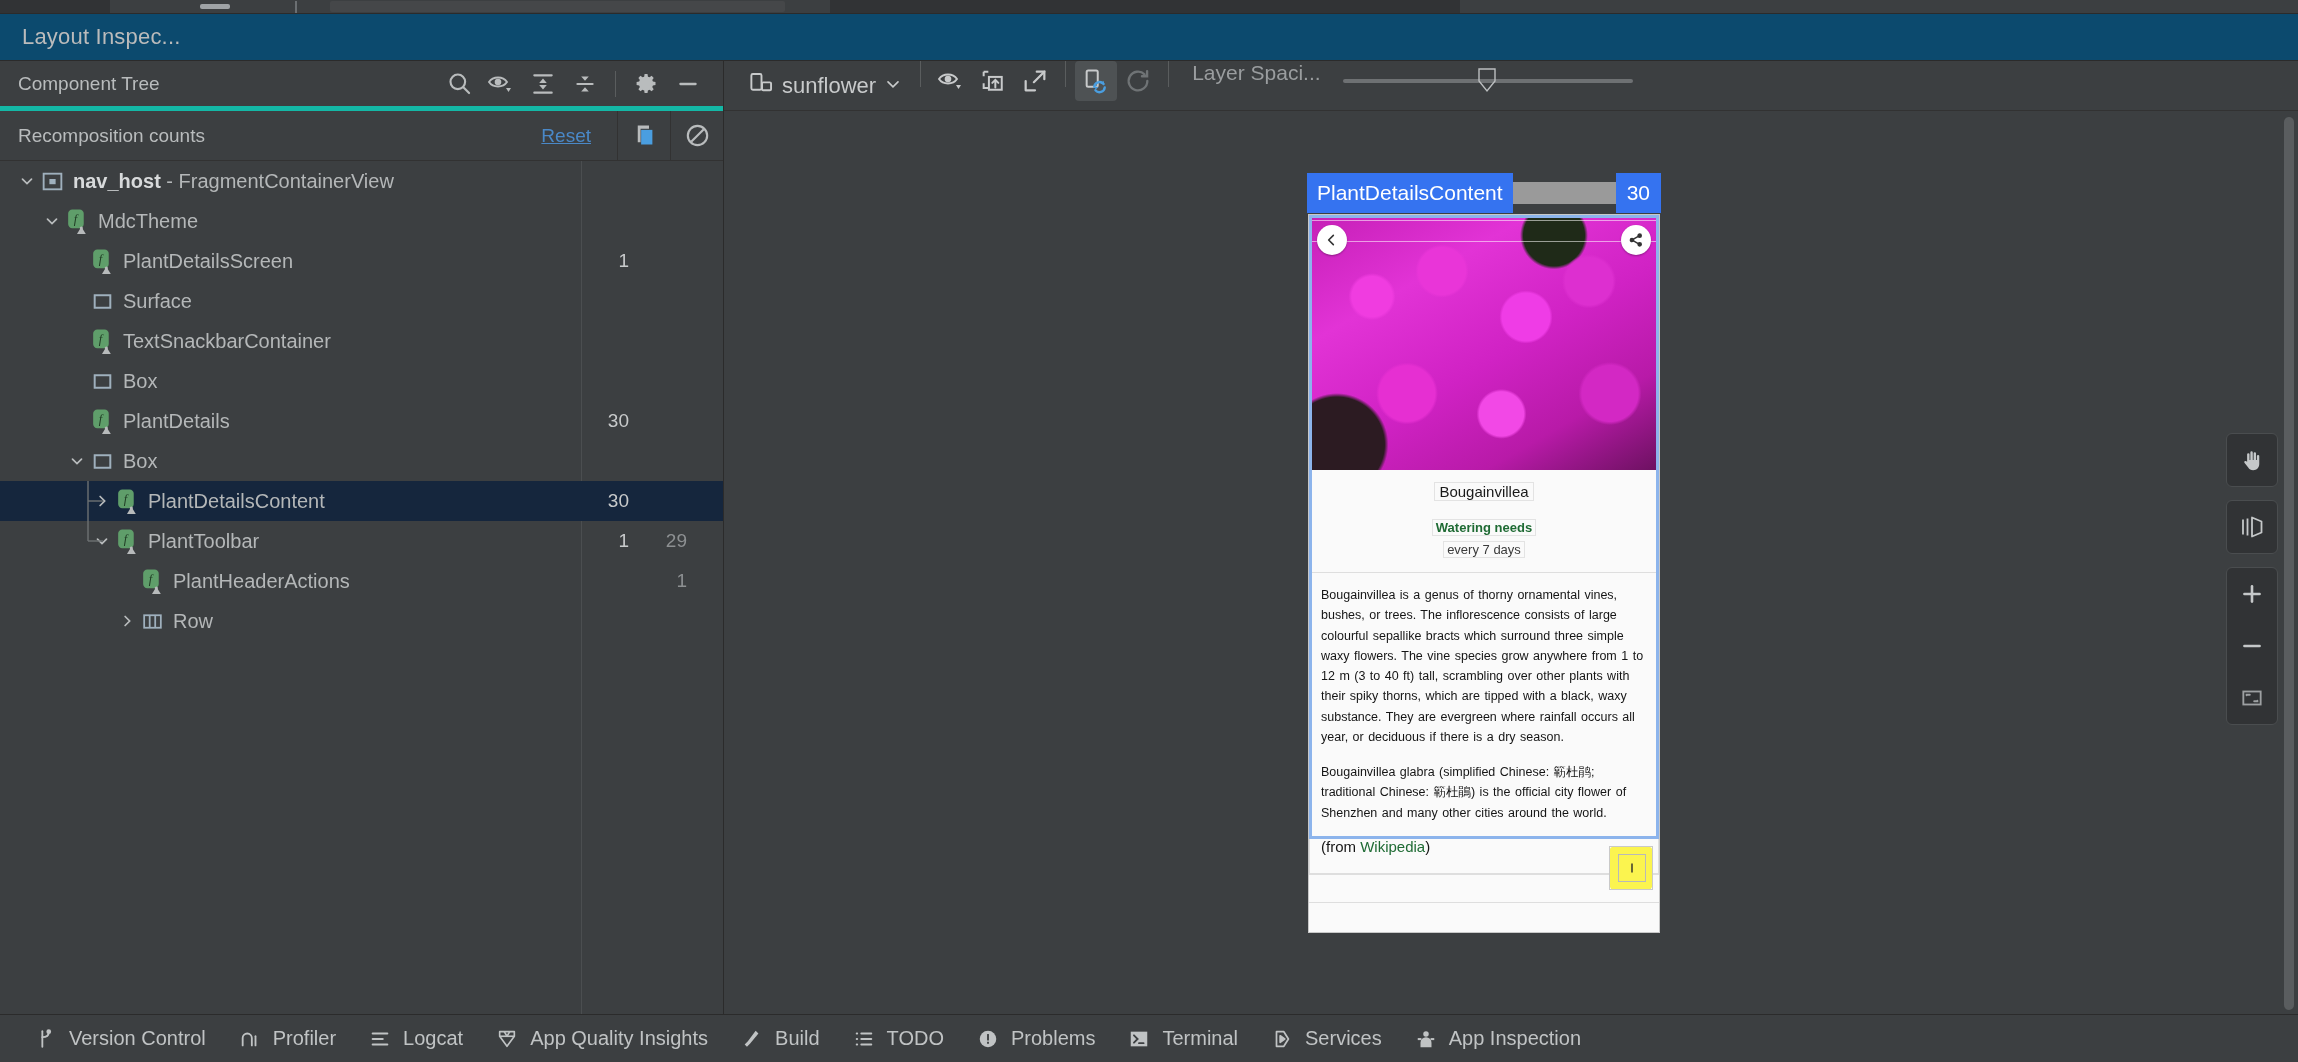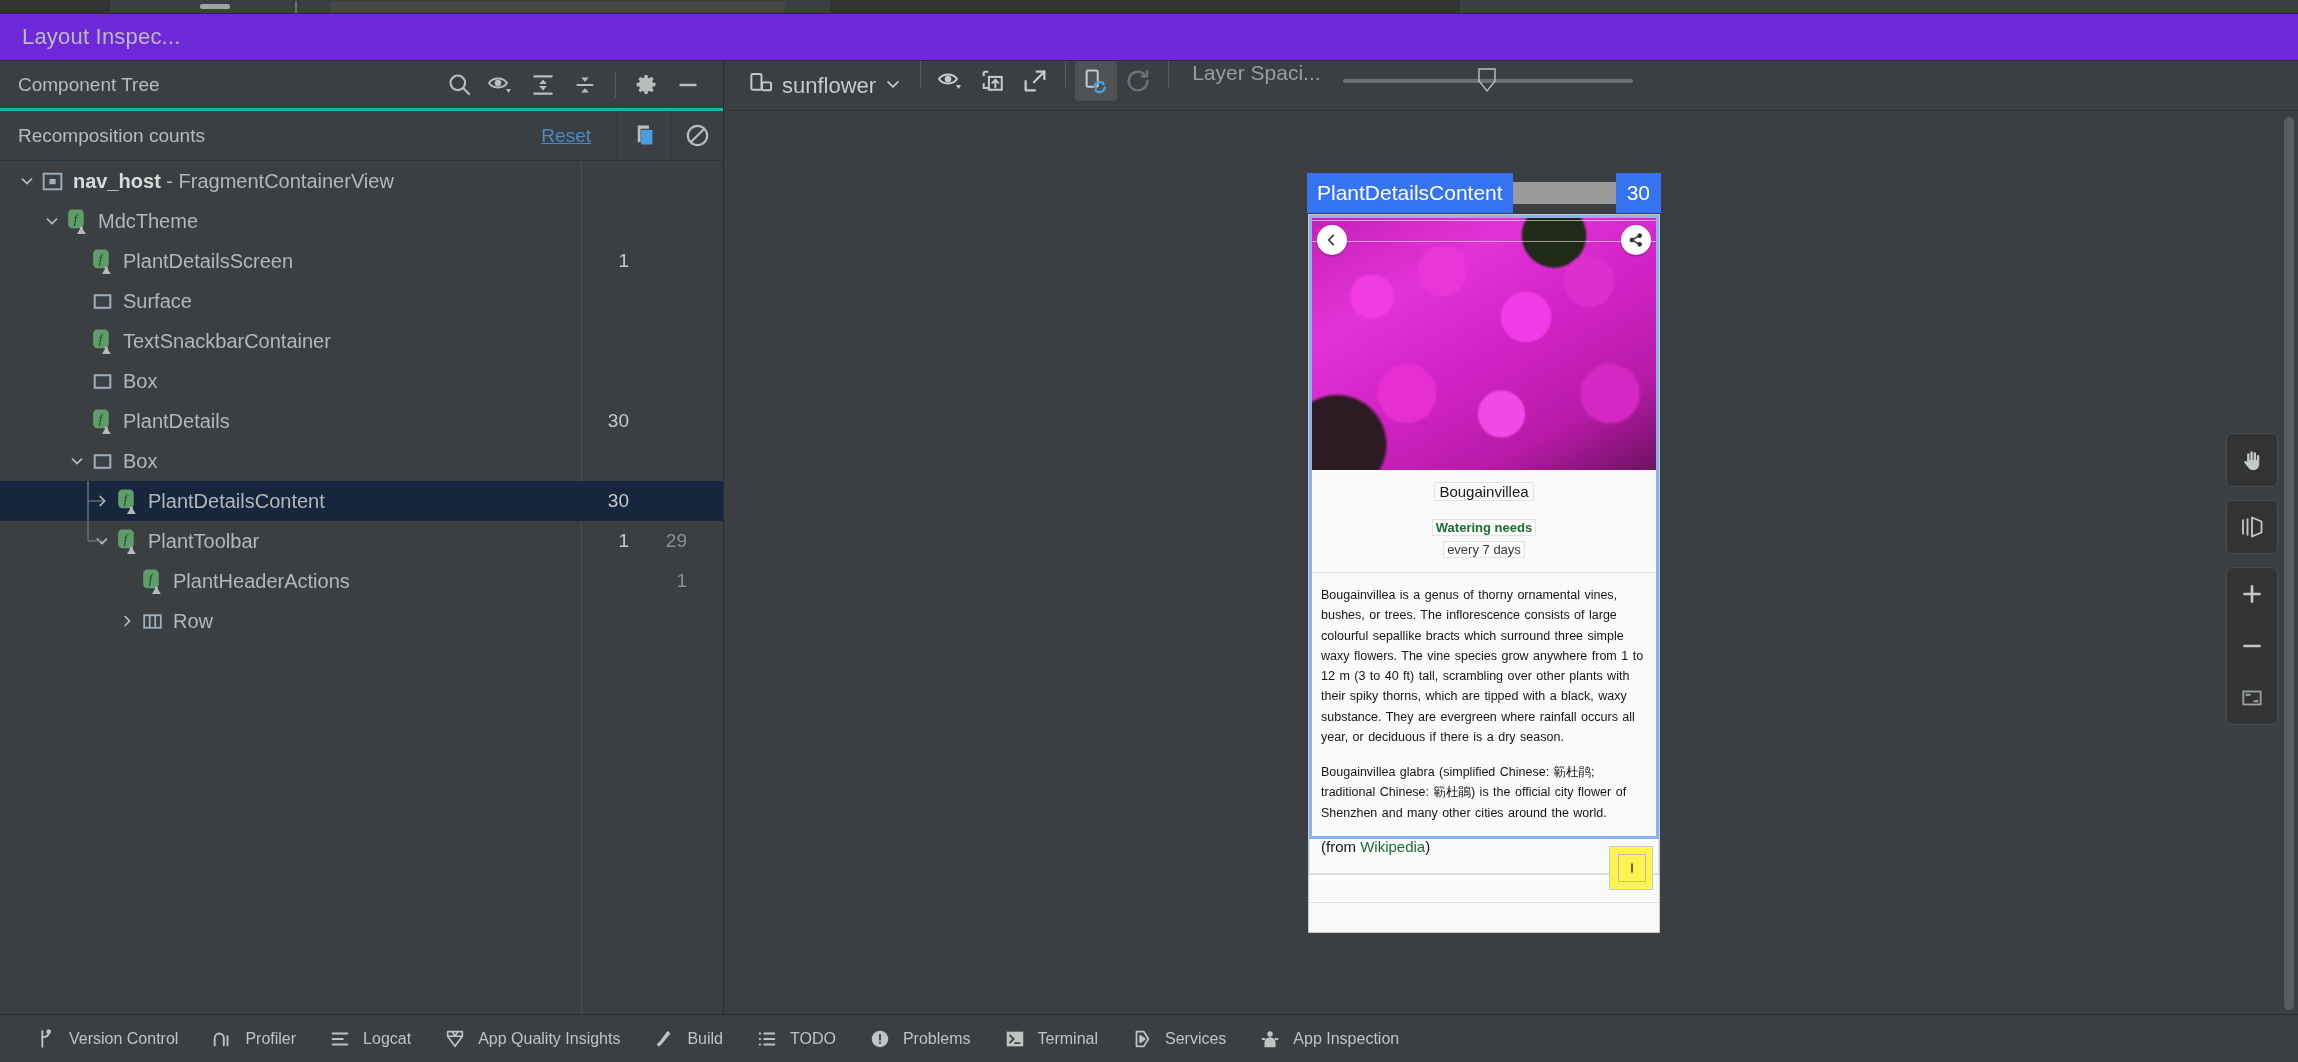--- a/index.html
+++ b/index.html
@@ -32,42 +32,42 @@
   }
   .sliver-tick { position: absolute; top: 1px; width: 2px; height: 12px; background: #6b6f72; }
   .sliver-field {
     position: absolute; top: 1px; height: 11px;
     background: #454749; border-radius: 2px;
   }
 
   
   .tw-header {
     height: 47px; flex: 0 0 auto;
-    background: #6d28d9;
+    background: #0c4a6e;
     display: flex; align-items: center;
     padding-left: 22px;
     border-bottom: 1px solid #2b2b2b;
   }
   .tw-title { font-size: 22px; color: #bbbbbb; letter-spacing: .2px; }
 
   
   .body-row { flex: 1 1 auto; display: flex; min-height: 0; }
 
   
   .tree-panel {
     width: 724px; flex: 0 0 724px;
     display: flex; flex-direction: column;
     background: #3c3f41;
     border-right: 1px solid #2b2b2b;
   }
   .tree-toolbar {
     height: 50px; flex: 0 0 auto;
     display: flex; align-items: center;
     padding: 0 14px 0 18px;
-    border-bottom: 3px solid #14b8a6;
+    border-bottom: 5px solid #14b8a6;
   }
   .tree-toolbar .tt-label { font-size: 19px; color: #b9bcbd; flex: 1 1 auto; }
   .icon-btn {
     width: 42px; height: 40px;
     display: flex; align-items: center; justify-content: center;
     border-radius: 4px; position: relative;
   }
   .icon-btn svg { display: block; }
   .vsep { width: 1px; height: 26px; background: #5a5d5e; margin: 0 9px; }
 
@@ -248,21 +248,21 @@
   
   .statusbar {
     height: 48px; flex: 0 0 auto; background: #3c3f41;
     border-top: 1px solid #2b2b2b;
     display: flex; align-items: center; padding-left: 24px; gap: 0;
   }
   .sb-item {
     display: flex; align-items: center; gap: 11px;
     padding: 4px 22px 4px 10px; border-radius: 4px;
   }
-  .sb-item .sb-text { font-size: 16px; color: #c0c3c4; white-space: nowrap; }
+  .sb-item .sb-text { font-size: 20px; color: #c0c3c4; white-space: nowrap; }
   .sb-icon { display: flex; align-items: center; justify-content: center; width: 24px; }
 </style>
 </head>
 <body>
 
 <div id="app">
 
   <div class="top-sliver">
     <div class="sliver-dark" style="left:0;width:110px;"></div>
     <div class="sliver-dark" style="left:830px;width:630px;"></div>

